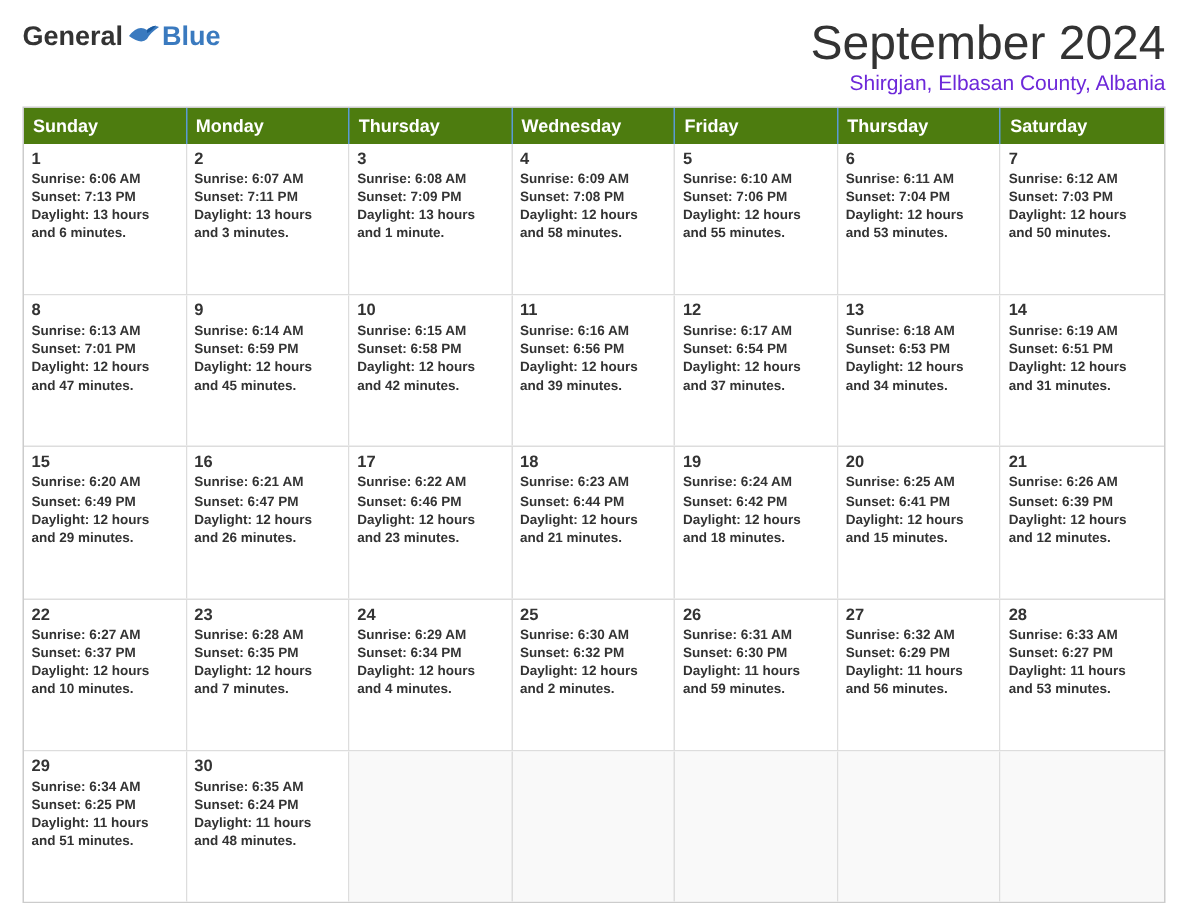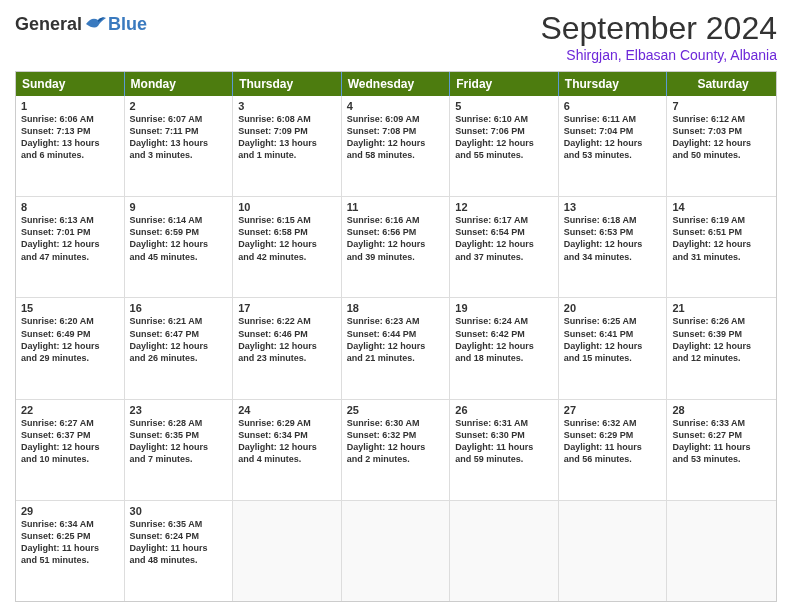--- a/index.html
+++ b/index.html
@@ -72,21 +72,21 @@
       grid-template-columns: repeat(7, 1fr);
       background: #4d7c0f;
     }
     .cal-header-cell {
       color: #fff;
       font-size: 12px;
       font-weight: bold;
       padding: 5px 6px;
       border-right: 1px solid #5a9ad5;
     }
-    .cal-header-cell:last-child { border-right: none; margin-left: 24px; }
+    .cal-header-cell:last-child { border-right: none; }
     .cal-body {
       flex: 1;
       display: flex;
       flex-direction: column;
     }
     .cal-row {
       display: grid;
       grid-template-columns: repeat(7, 1fr);
       flex: 1;
       border-top: 1px solid #ddd;

